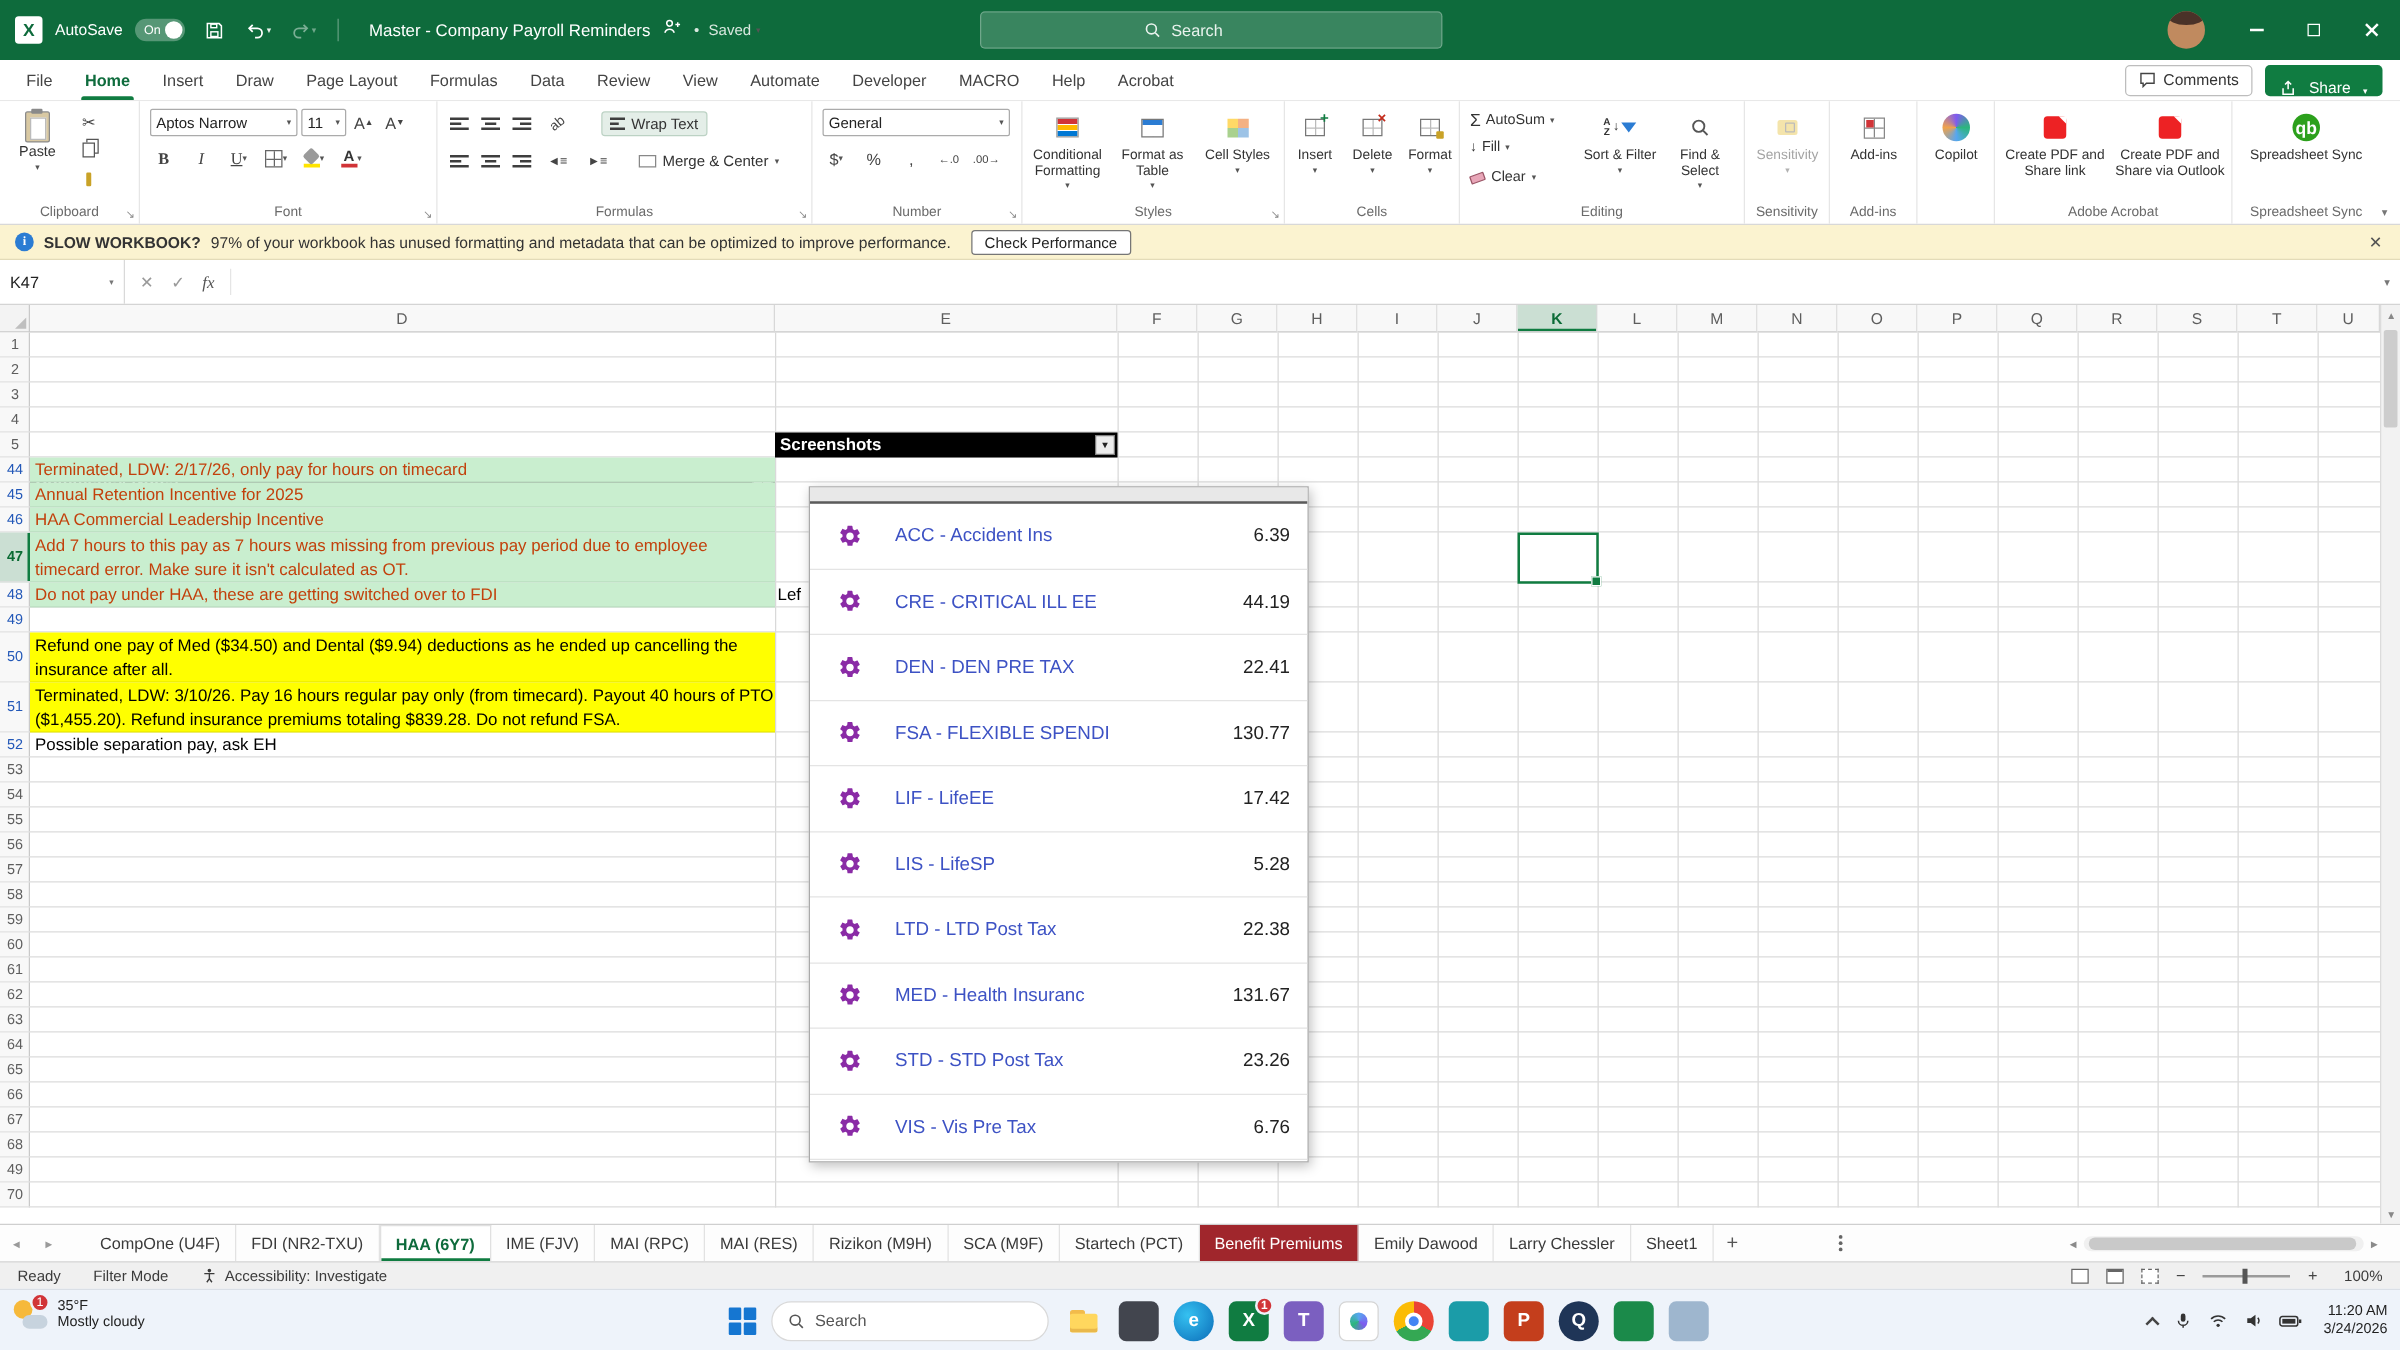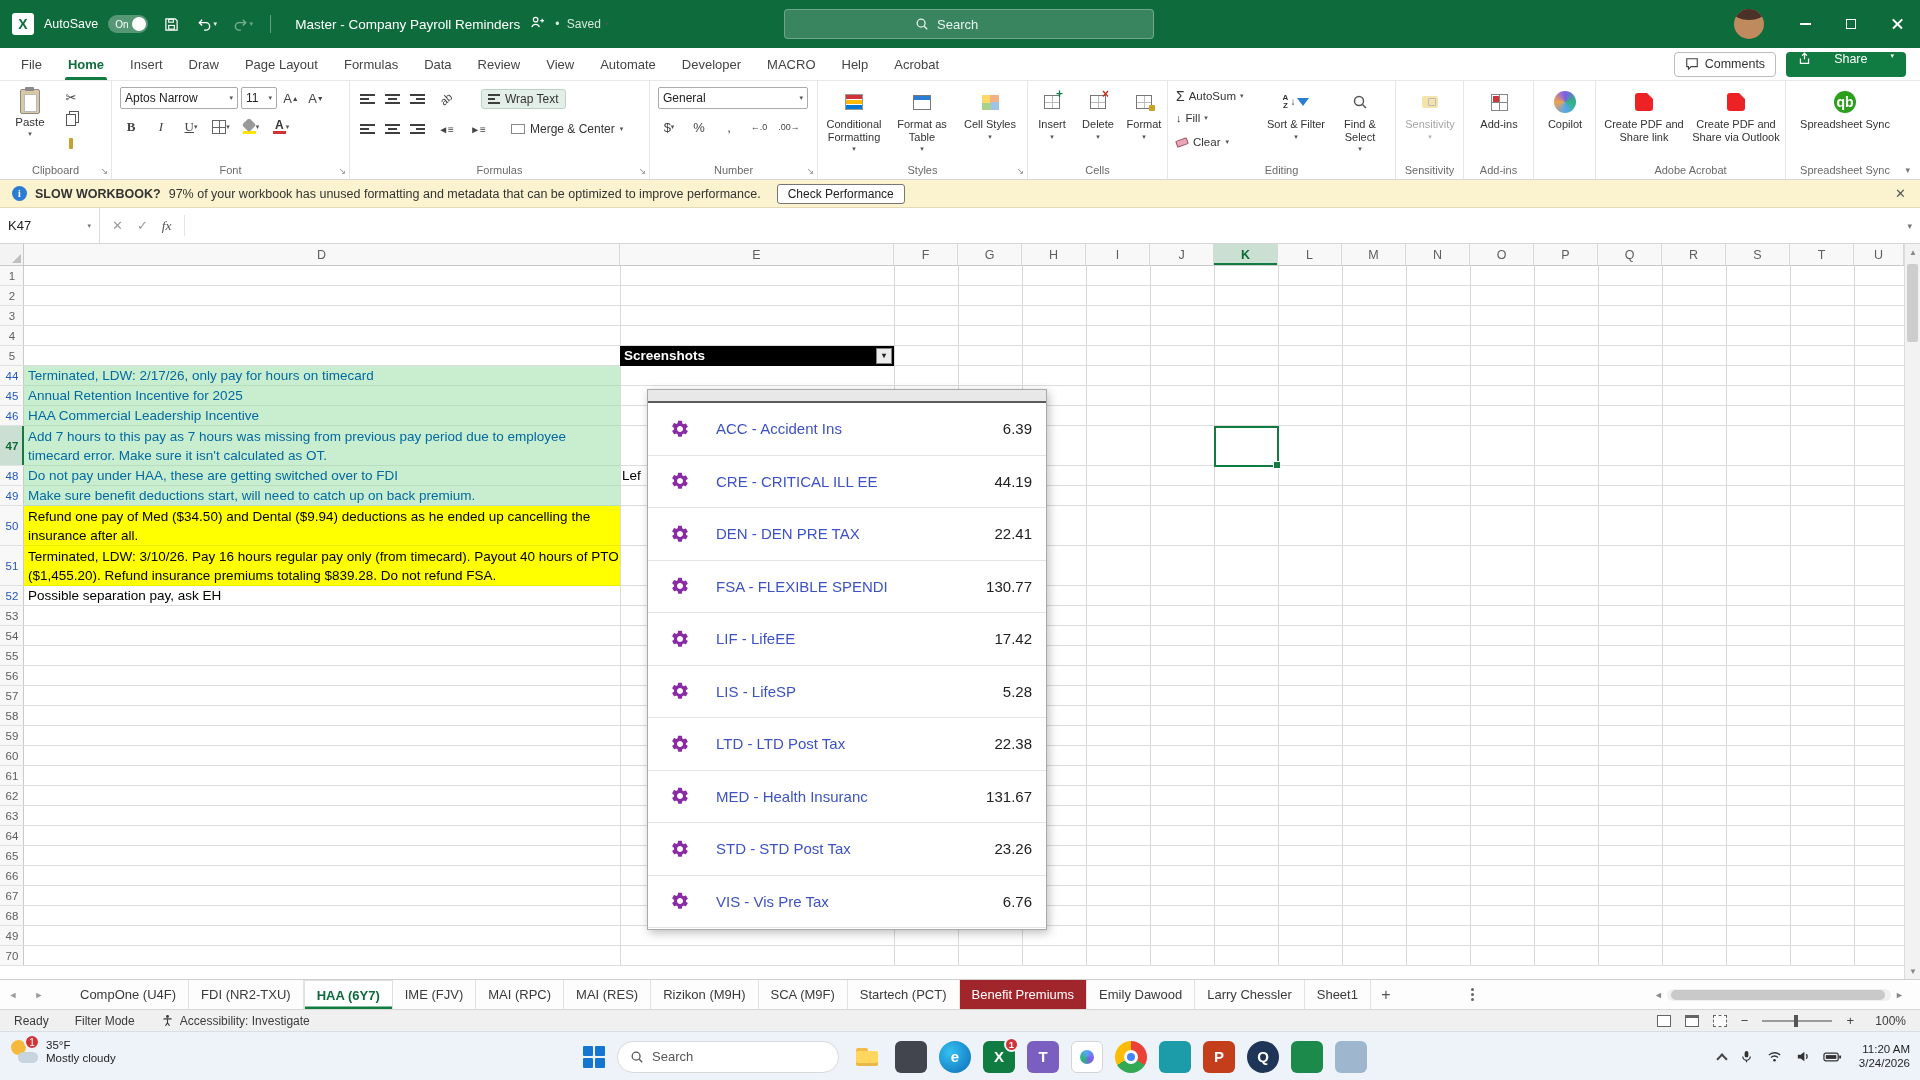--- a/index.html
+++ b/index.html
@@ -36,21 +36,21 @@
 
 
 .ribbontabs{position:absolute;left:0;top:48px;width:1920px;height:33px;background:#fff;display:flex;align-items:center;border-bottom:1px solid #E8E8E8}
 .ribbontabs .tabs{display:flex;align-items:center;height:100%;padding-left:8px}
 .rtab{padding:0 13px;font-size:13px;color:#444;height:100%;display:flex;align-items:center;position:relative;white-space:nowrap}
 .rtab.active{color:#0F6C3D;font-weight:bold}
 .rtab.active::after{content:"";position:absolute;left:10px;right:10px;bottom:0;height:3px;background:#107C41;border-radius:2px 2px 0 0}
 .rt-right{margin-left:auto;display:flex;align-items:center;gap:10px;padding-right:14px}
 .comments-btn{display:flex;align-items:center;gap:6px;border:1px solid #BDBDBD;border-radius:4px;height:25px;padding:0 10px;font-size:12.5px;color:#333;background:#fff}
 .comments-btn svg{width:14px;height:14px}
-.share-btn{display:flex;align-items:flex-start;gap:23px;background:#107C41;color:#fff;border-radius:4px;height:25px;padding:0 12px;font-size:12.5px}
+.share-btn{display:flex;align-items:flex-end;gap:10px;background:#107C41;color:#fff;border-radius:4px;height:25px;padding:0 12px;font-size:12.5px}
 .share-btn svg{width:13px;height:13px}
 .share-btn .chev{font-size:7px}
 
 
 .ribbon{position:absolute;left:0;top:81px;width:1920px;height:99px;background:#fff;border-bottom:1px solid #D8D8D8;display:flex}
 .rgroup{position:relative;height:100%;border-right:1px solid #E6E6E6;flex-shrink:0}
 .glabel{position:absolute;bottom:3px;left:0;width:100%;text-align:center;font-size:11px;color:#6A6A6A;white-space:nowrap}
 .dlg{position:absolute;right:3px;bottom:3px;font-size:9px;color:#8A8A8A}
 .chev{font-size:7px;color:#555}
 .bb{position:absolute;display:flex;flex-direction:column;align-items:center;padding-top:5px;font-size:11px;color:#333;text-align:center;line-height:12.5px;border-radius:3px}
@@ -131,21 +131,21 @@
 .rown.sel{background:#CBDFD3;color:#0A6B33;font-weight:bold;box-shadow:inset -2px 0 0 #107C41}
 #gridlines{position:absolute;left:0;top:22px;width:1904px;height:700px}
 .vline{position:absolute;top:0;width:1px;height:700px;background:#D9D9D9}
 #cells-layer{position:absolute;left:0;top:22px;width:1904px;height:700px}
 .hline{position:absolute;left:24px;width:1880px;height:1px;background:#DCDCDC}
 .cell{position:absolute;font-size:13.5px;overflow:hidden}
 .blackhead{background:#000;color:#fff;font-weight:bold;line-height:20px;padding-left:4px;white-space:nowrap}
 .filterbtn{position:absolute;right:2px;top:2px;width:16px;height:16px;background:#ECECEC;border:1px solid #808080;color:#222;font-size:8px;display:flex;align-items:center;justify-content:center}
 .dcell{color:#000;padding-left:4px;line-height:20px;white-space:nowrap}
 .dcell.tall{white-space:normal;line-height:19px;padding-top:1px}
-.f-green{background:#C9EECF;color:#0369a1;border-bottom:1px solid rgba(0,0,0,.07)}
+.f-green{background:#C9EECF;color:#c2410c;border-bottom:1px solid rgba(0,0,0,.07)}
 .f-yellow{background:#FFFF00;color:#000;border-bottom:1px solid rgba(0,0,0,.08)}
 .ecell{color:#000;padding-left:2px;line-height:20px;white-space:nowrap}
 .sel-box{position:absolute;left:1214px;top:182px;width:65px;height:41px;border:2px solid #107C41}
 .sel-box::after{content:"";position:absolute;right:-4px;bottom:-4px;width:6px;height:6px;background:#107C41;border:1px solid #fff}
 
 
 .shot{position:absolute;left:647px;top:145px;width:400px;height:541px;background:#fff;border:1px solid #A9A9A9;box-shadow:2px 3px 9px rgba(0,0,0,.25);overflow:hidden}
 .shot-top{height:13px;background:#E8E8E8;border-bottom:2px solid #5B5B5B}
 .brow{height:52.5px;display:flex;align-items:center;border-bottom:1px solid #E4E4E4;padding-left:22px}
 .gear{width:20px;height:20px;flex-shrink:0}
@@ -685,21 +685,20 @@
         <div class="hline" style="top: 139px;"></div>
         <div class="cell dcell f-green" style="left: 24px; top: 120px; width: 596px; height: 20px;">Annual Retention Incentive for 2025</div>
         <div class="hline" style="top: 159px;"></div>
         <div class="cell dcell f-green" style="left: 24px; top: 140px; width: 596px; height: 20px;">HAA Commercial Leadership Incentive</div>
         <div class="hline" style="top: 199px;"></div>
         <div class="cell dcell f-green tall" style="left: 24px; top: 160px; width: 596px; height: 40px;">Add 7 hours to this pay as 7 hours was missing from previous pay period due to employee timecard error. Make sure it isn't calculated as OT.</div>
         <div class="hline" style="top: 219px;"></div>
         <div class="cell dcell f-green" style="left: 24px; top: 200px; width: 596px; height: 20px;">Do not pay under HAA, these are getting switched over to FDI</div>
         <div class="cell ecell" style="left: 620px; top: 200px; width: 274px; height: 20px;">Lef</div>
         <div class="hline" style="top: 239px;"></div>
-        <div class="cell dcell f-green" style="left: 24px; top: 220px; width: 596px; height: 20px;">Make sure benefit deductions start, will need to catch up on back premium.</div>
         <div class="hline" style="top: 279px;"></div>
         <div class="cell dcell f-yellow tall" style="left: 24px; top: 240px; width: 596px; height: 40px;">Refund one pay of Med ($34.50) and Dental ($9.94) deductions as he ended up cancelling the insurance after all.</div>
         <div class="hline" style="top: 319px;"></div>
         <div class="cell dcell f-yellow tall" style="left: 24px; top: 280px; width: 596px; height: 40px;">Terminated, LDW: 3/10/26. Pay 16 hours regular pay only (from timecard). Payout 40 hours of PTO ($1,455.20). Refund insurance premiums totaling $839.28. Do not refund FSA.</div>
         <div class="hline" style="top: 339px;"></div>
         <div class="cell dcell" style="left: 24px; top: 320px; width: 596px; height: 20px;">Possible separation pay, ask EH</div>
         <div class="hline" style="top: 359px;"></div>
         <div class="hline" style="top: 379px;"></div>
         <div class="hline" style="top: 399px;"></div>
         <div class="hline" style="top: 419px;"></div>

